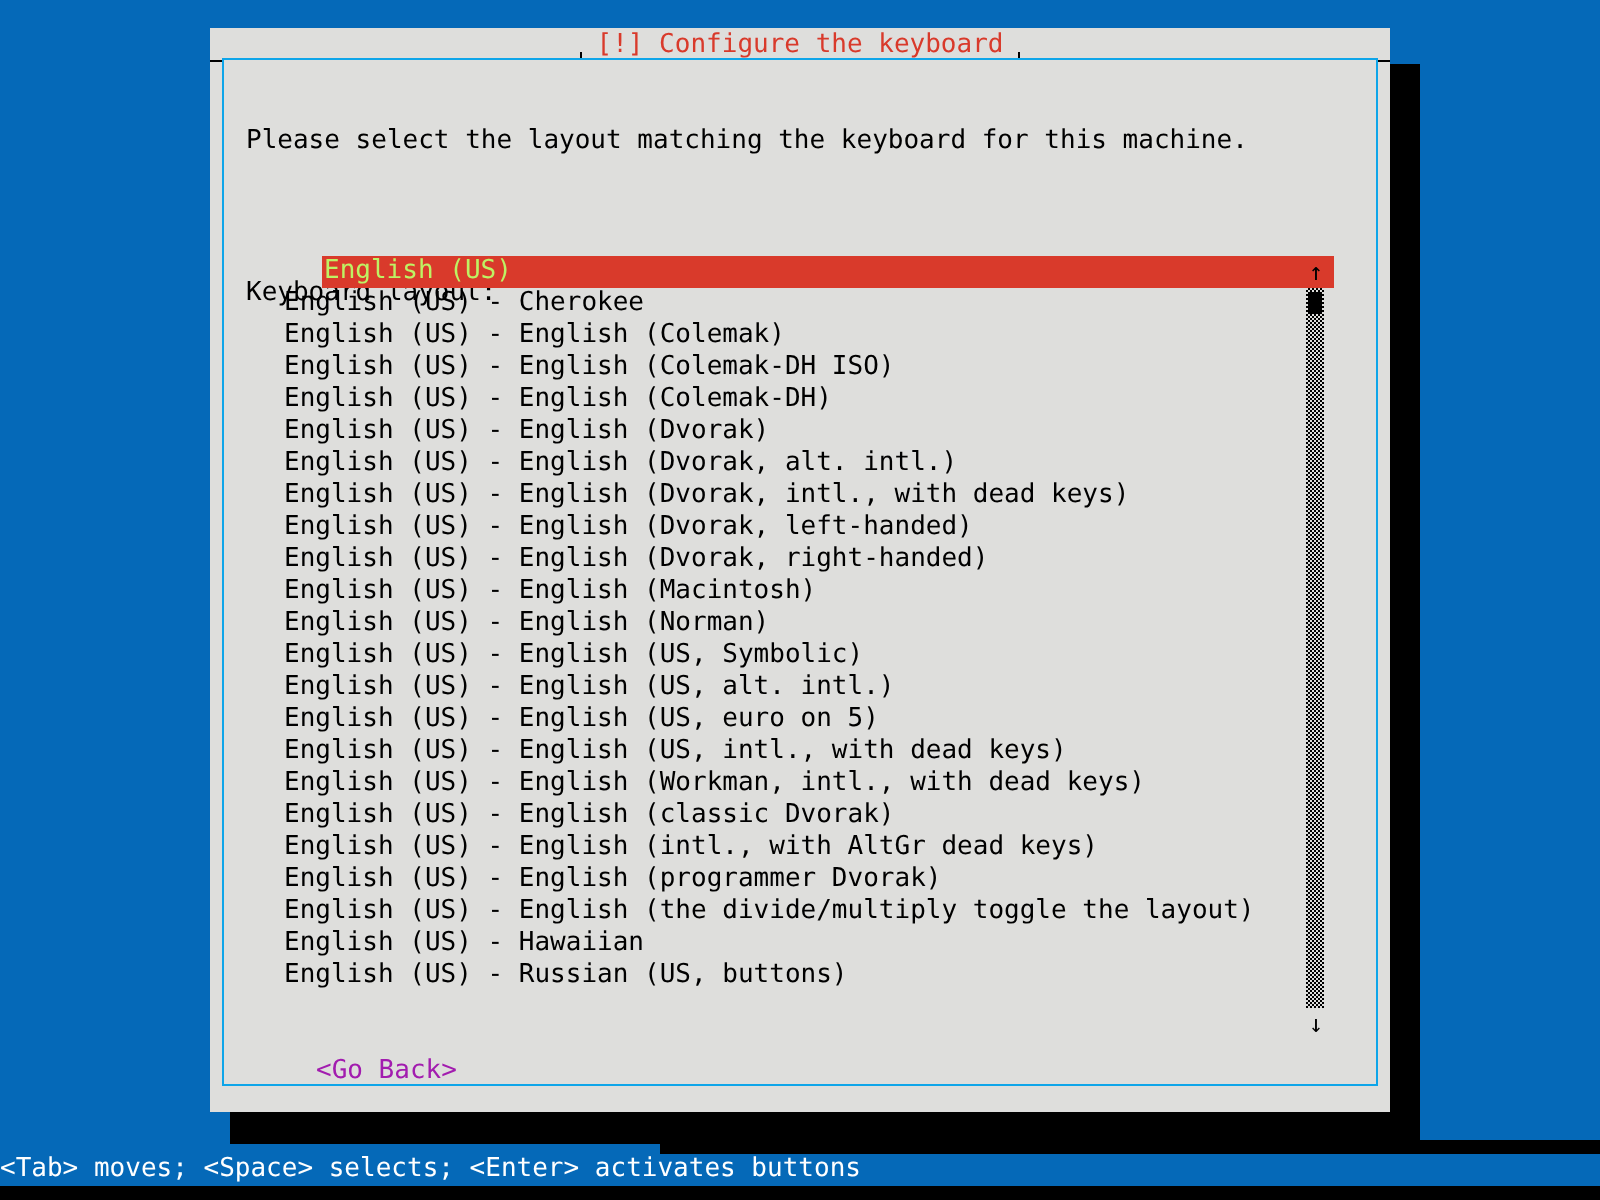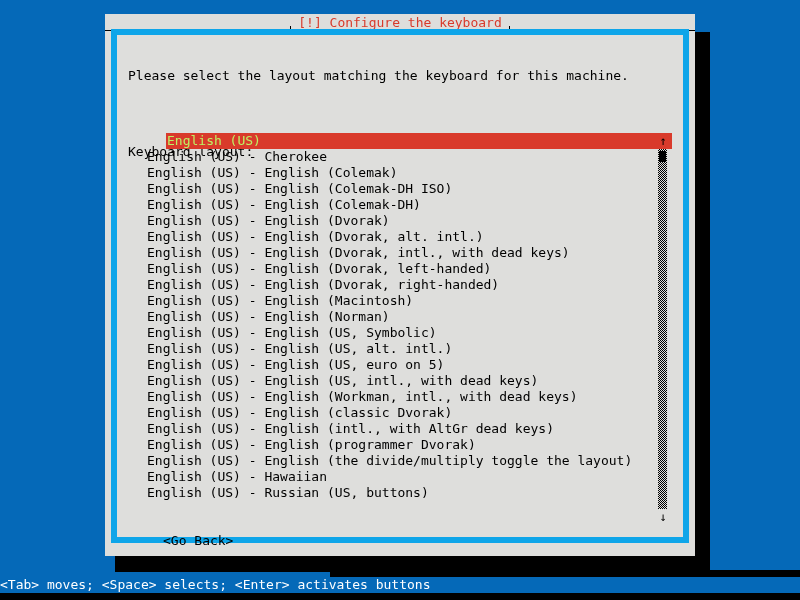--- a/index.html
+++ b/index.html
@@ -80,21 +80,21 @@
     line-height: 14px;
   }
 
   
   .panel {
     position: absolute;
     left: 6px;
     top: 15px;
     width: 578px;
     height: 514px;
-    border: 6px solid #0ea5e9;
+    border: 1px solid #0ea5e9;
     background: #dededc;
     box-sizing: border-box;
   }
 
   .prompt {
     position: absolute;
     left: 11px;
     top: 33px;
     color: #000000;
     white-space: pre;
@@ -168,21 +168,21 @@
     background: #000000;
   }
 
   
   .buttons {
     position: absolute;
     left: 46px;
     top: 498px;
   }
   .btn {
-    color: #000000;
+    color: #a21caf;
     white-space: pre;
     background: transparent;
     border: 0;
     padding: 0;
     font-family: inherit;
     font-size: inherit;
     line-height: 16px;
     cursor: pointer;
   }
 

